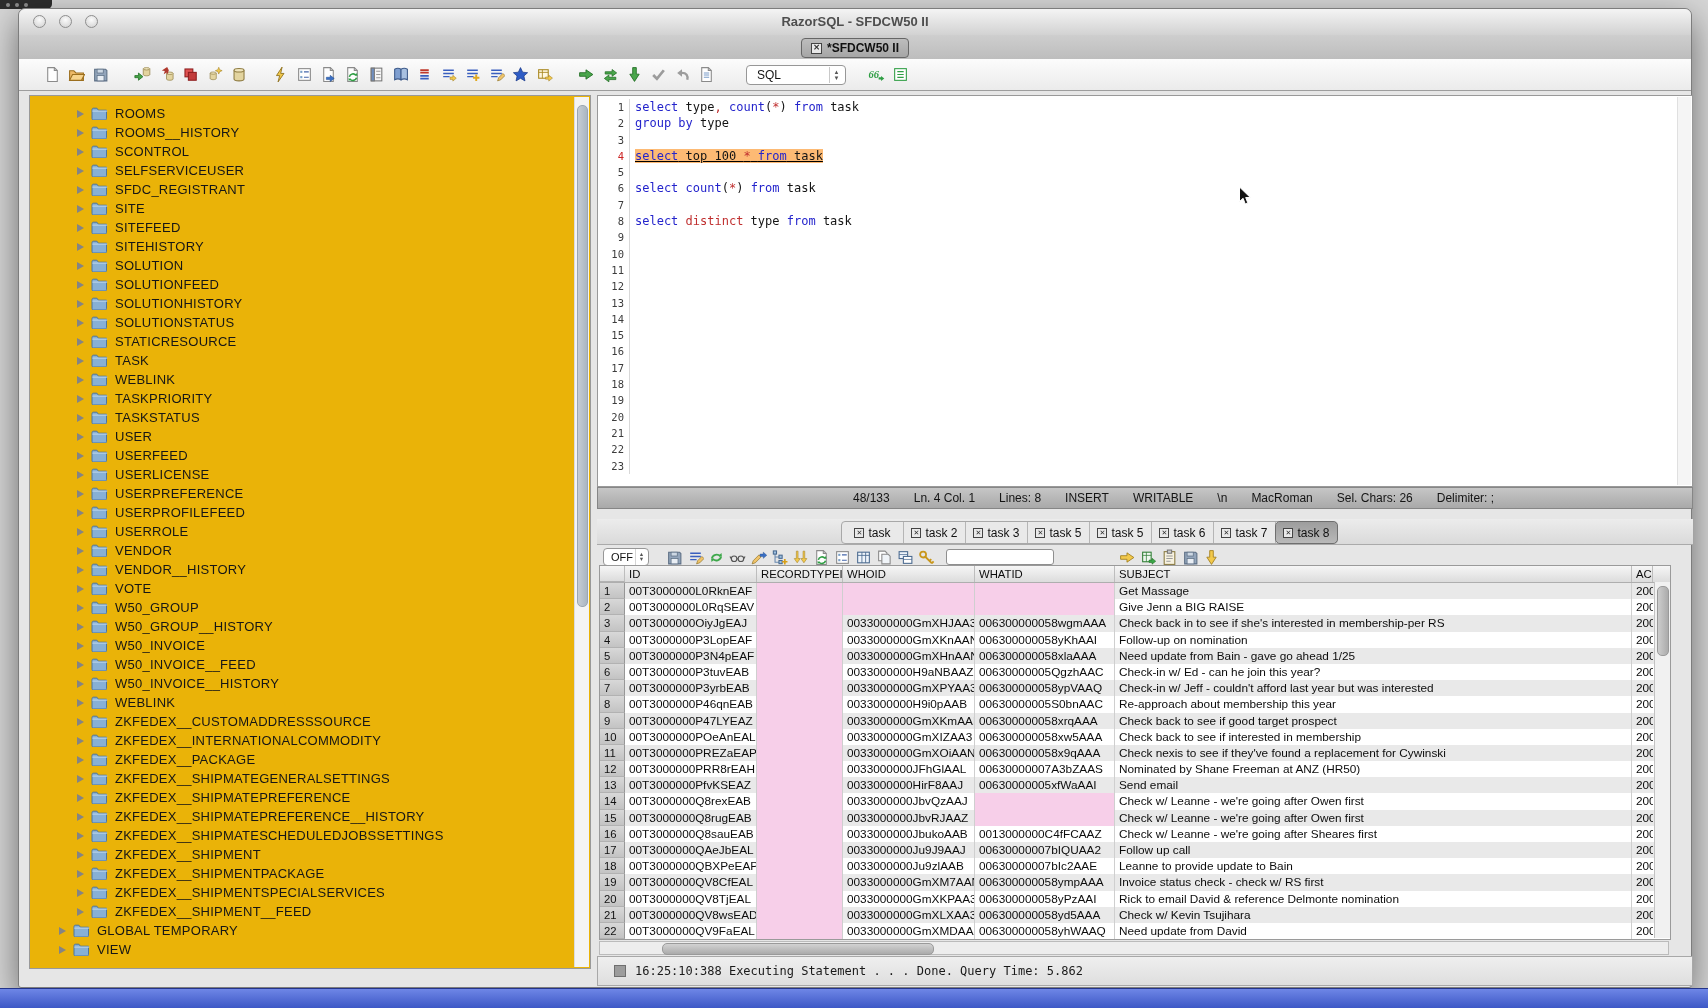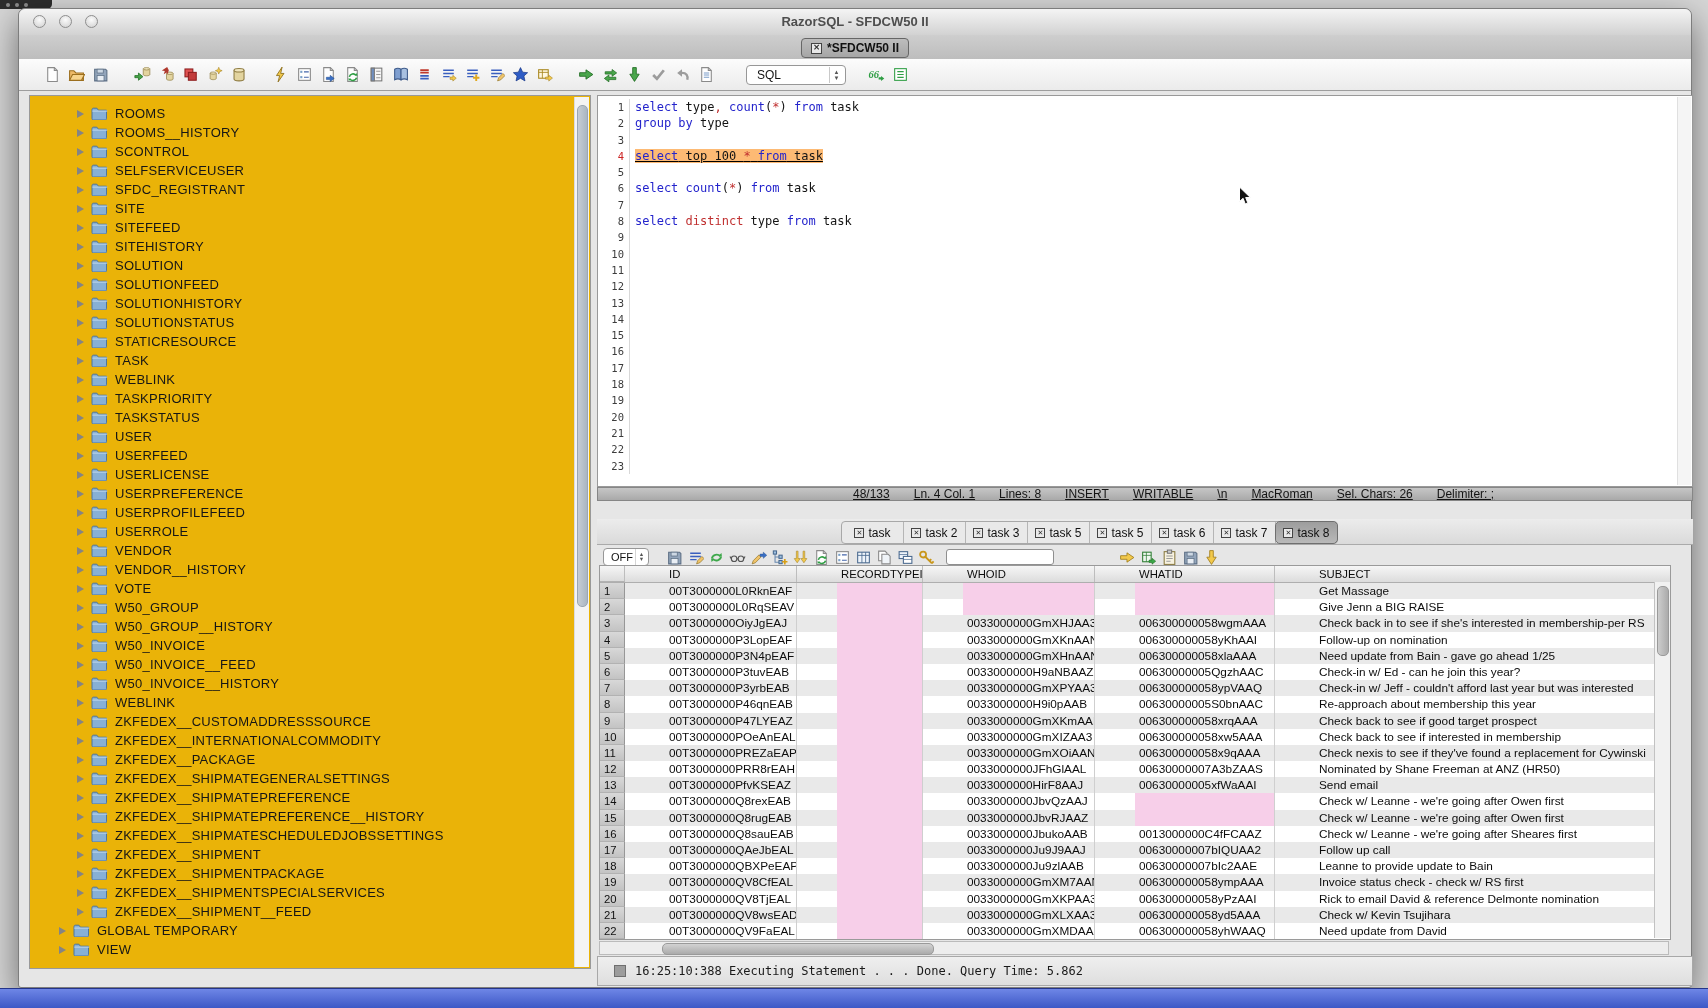--- a/index.html
+++ b/index.html
@@ -53,23 +53,23 @@
   .rpanel{position:absolute;left:578px;top:86px;width:1096px;height:892px;}
   .editor{position:absolute;left:0;top:0;width:1096px;height:392px;background:#fff;border:1px solid #999;
           box-sizing:border-box;overflow:hidden;padding-top:3px;}
   .eline{display:flex;height:16.3px;line-height:16.3px;font-family:"DejaVu Sans Mono",monospace;font-size:12px;}
   .lnum{width:26px;text-align:right;padding-right:5px;color:#3c3c3c;font-size:10.5px;flex:none;border-right:1px solid #d8d8d8;}
   .eline.sel .lnum{color:#c22;}
   .etext{padding-left:5px;white-space:pre;}
   .eline.sel .etext .hl{background:#fdba74;text-decoration:underline;}
   .k{color:#2424cc;} .r{color:#c03030;} .t{color:#141414;}
   .escrolltrack{position:absolute;right:1px;top:1px;bottom:1px;width:13px;background:#f5f5f5;border-left:1px solid #e0e0e0;}
-  .estatus{position:absolute;left:0;top:392px;width:1096px;height:14px;box-sizing:border-box;
+  .estatus{position:absolute;left:0;top:392px;width:1096px;height:22px;box-sizing:border-box;
            background:linear-gradient(#c6c6c6,#a9a9a9);border:1px solid #868686;
-           display:flex;align-items:center;gap:24px;padding-left:255px;font-size:12px;color:#141414;white-space:nowrap;text-decoration:underline;}
+           display:flex;align-items:center;gap:24px;padding-left:255px;font-size:12px;color:#141414;white-space:nowrap;}
   
   .tabsrow{position:absolute;left:0;top:424px;width:1096px;height:26px;box-sizing:border-box;
            background:linear-gradient(#ececec,#dadada);border-bottom:1px solid #aaa;}
   .tabset{position:absolute;left:244px;top:2px;display:flex;border:1px solid #a8a8a8;border-radius:4px;background:#e9e9e9;}
   .rtab{width:61px;height:21px;display:flex;align-items:center;justify-content:center;gap:4px;
         font-size:12px;color:#111;border-right:1px solid #b5b5b5;}
   .rtab:last-child{border-right:none;}
   .rtab .xbox{width:10px;height:10px;font-size:7px;}
   .rtab.active{background:linear-gradient(#9d9d9d,#b9b9b9);border-radius:4px;outline:1px solid #6f6f6f;}
   
@@ -77,21 +77,21 @@
   .rti{width:19px;height:19px;display:flex;align-items:center;justify-content:center;margin-right:2px;}
   .limitcombo{display:flex;align-items:center;width:46px;height:18px;background:#fff;border:1px solid #979797;
               border-radius:4px;font-size:11px;color:#111;position:relative;padding-left:7px;box-sizing:border-box;margin-right:16px;}
   .limitcombo .step{position:absolute;right:1px;top:0;bottom:0;width:11px;display:flex;flex-direction:column;
                     align-items:center;justify-content:center;font-size:5.5px;color:#555;line-height:5px;border-left:1px solid #d5d5d5;}
   .searchbox{width:108px;height:16px;background:#fff;border:1px solid #8f8f8f;border-radius:3px;margin-left:8px;
              font-size:11px;padding:0 4px;box-sizing:border-box;font-family:"Liberation Sans",sans-serif;}
   .postgroup{display:flex;align-items:center;margin-left:64px;}
   
   .grid{position:absolute;left:2px;top:470px;width:1070px;border:1px solid #9a9a9a;background:#fff;box-sizing:content-box;}
-  .grow{display:flex;height:16.2px;line-height:16.2px;gap:40px;}
+  .grow{display:flex;height:16.2px;line-height:16.2px;}
   .grow.header{height:16px;line-height:16px;background:linear-gradient(#f6f6f6,#dcdcdc);border-bottom:1px solid #aeaeae;}
   .gcell{box-sizing:border-box;padding-left:4px;font-size:11.8px;color:#0c0c0c;white-space:nowrap;overflow:hidden;
          border-right:1px solid #cfcfcf;flex:none;}
   .grow.header .gcell{font-size:11.3px;border-right:1px solid #bdbdbd;}
   .c0{width:25px;} .c1{width:132px;} .c2{width:86px;} .c3{width:132px;} .c4{width:140px;} .c5{width:517px;} .c6{width:21px;border-right:none;}
   .grow:nth-child(odd):not(.header){background:#fff;}
   .grow:nth-child(even){background:#e9e9e9;}
   .gcell.rn{background:linear-gradient(#d8d8d8,#c3c3c3);border-right:1px solid #979797;border-bottom:1px solid #b2b2b2;
             font-size:11.3px;color:#111;}
   .grow.header .gcell.rn{background:linear-gradient(#f6f6f6,#dcdcdc);}

